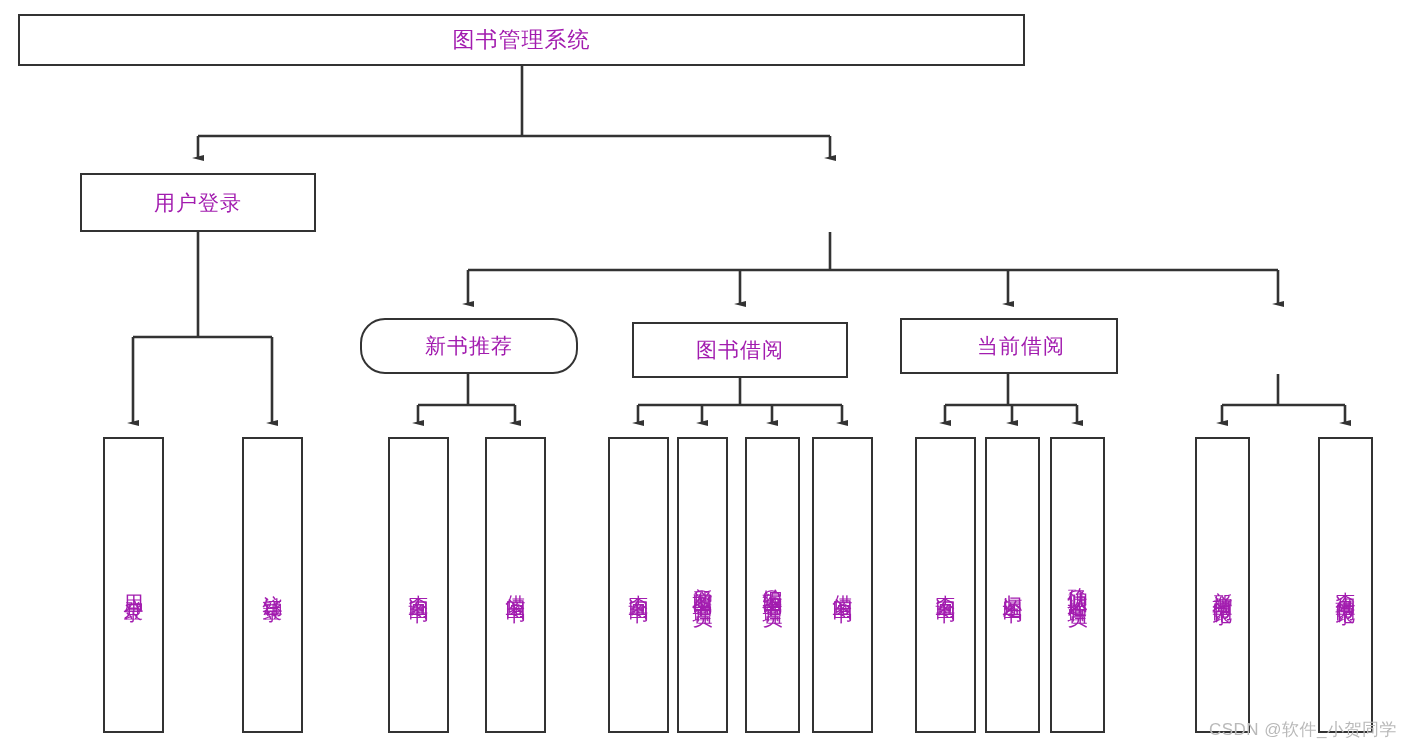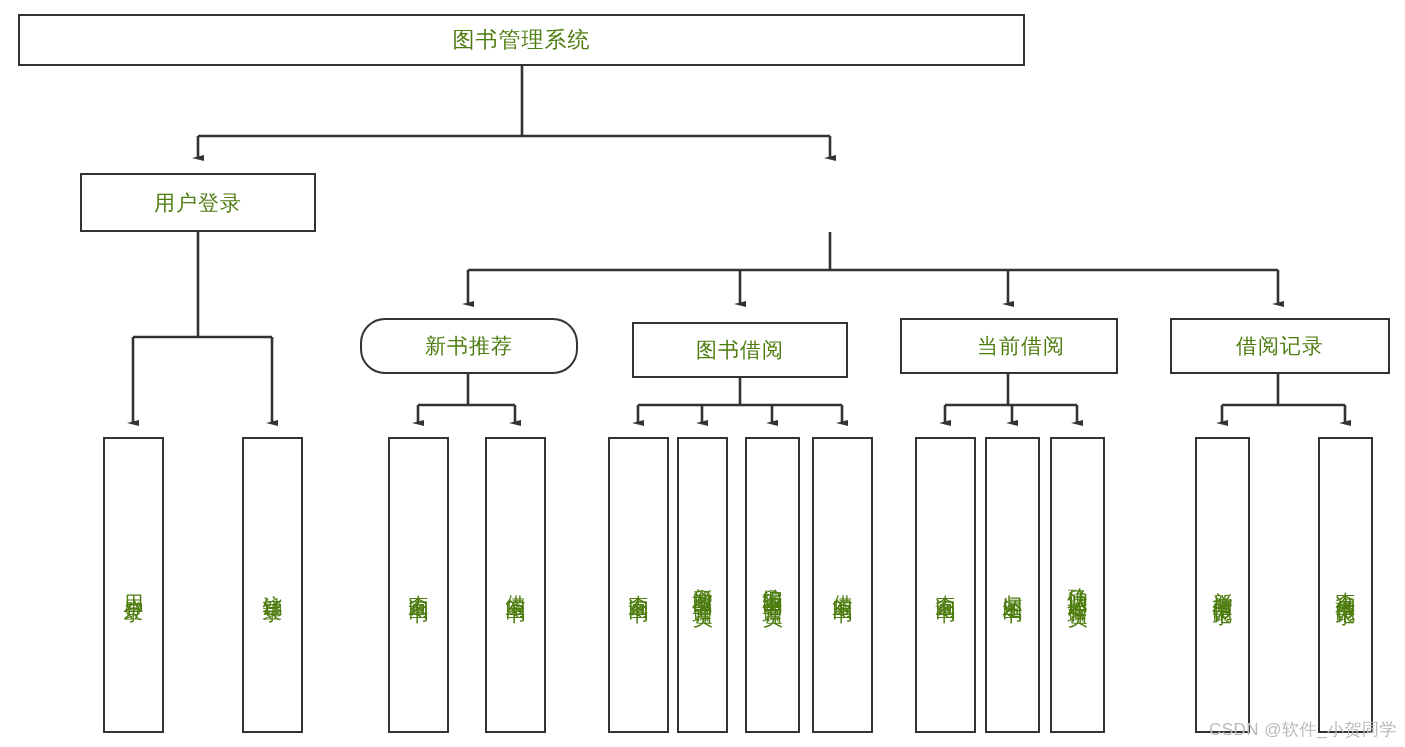--- a/index.html
+++ b/index.html
@@ -26,21 +26,21 @@
     pointer-events: none;
   }
   .node {
     position: absolute;
     box-sizing: border-box;
     background: #ffffff;
     border: 2px solid #333333;
     display: flex;
     align-items: center;
     justify-content: center;
-    color: #4d7c0f;
+    color: #a21caf;
     text-align: center;
     z-index: 2;
   }
   .node-h {
     font-size: 21px;
     letter-spacing: 1px;
     line-height: 1.2;
   }
   .node-v {
     font-size: 20px;
@@ -140,23 +140,20 @@
   </div>
 
   <div class="node node-h" style="left:632px; top:322px; width:216px; height:56px;">
     <span>图书借阅</span>
   </div>
 
   <div class="node node-h" style="left:900px; top:318px; width:218px; height:56px;padding-left:24px;">
     <span>当前借阅</span>
   </div>
 
-  <div class="node node-h" style="left:1170px; top:318px; width:220px; height:56px;">
-    <span>借阅记录</span>
-  </div>
 
   <div class="node node-v" style="left:103px; top:437px; width:61px; height:296px;">
     <span>用户登录</span>
   </div>
 
   <div class="node node-v" style="left:242px; top:437px; width:61px; height:296px;">
     <span>注销登录</span>
   </div>
 
   <div class="node node-v" style="left:388px; top:437px; width:61px; height:296px;">

